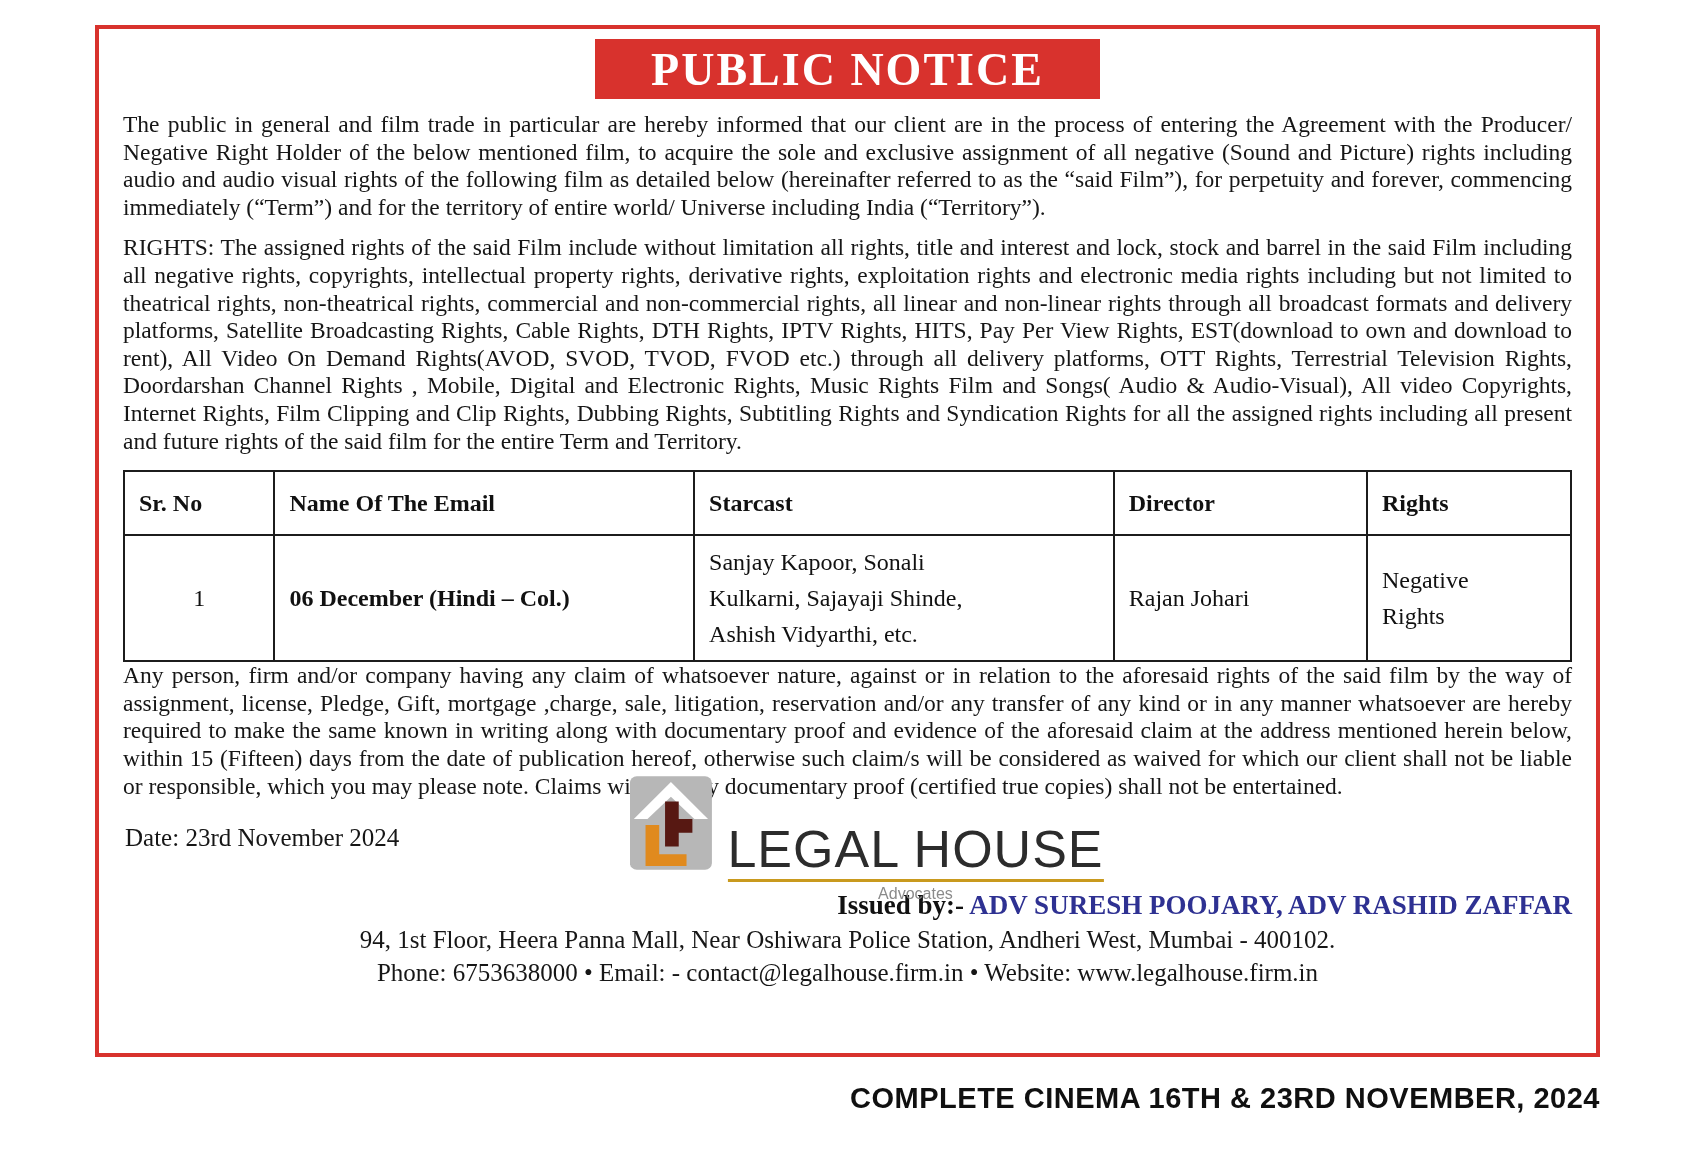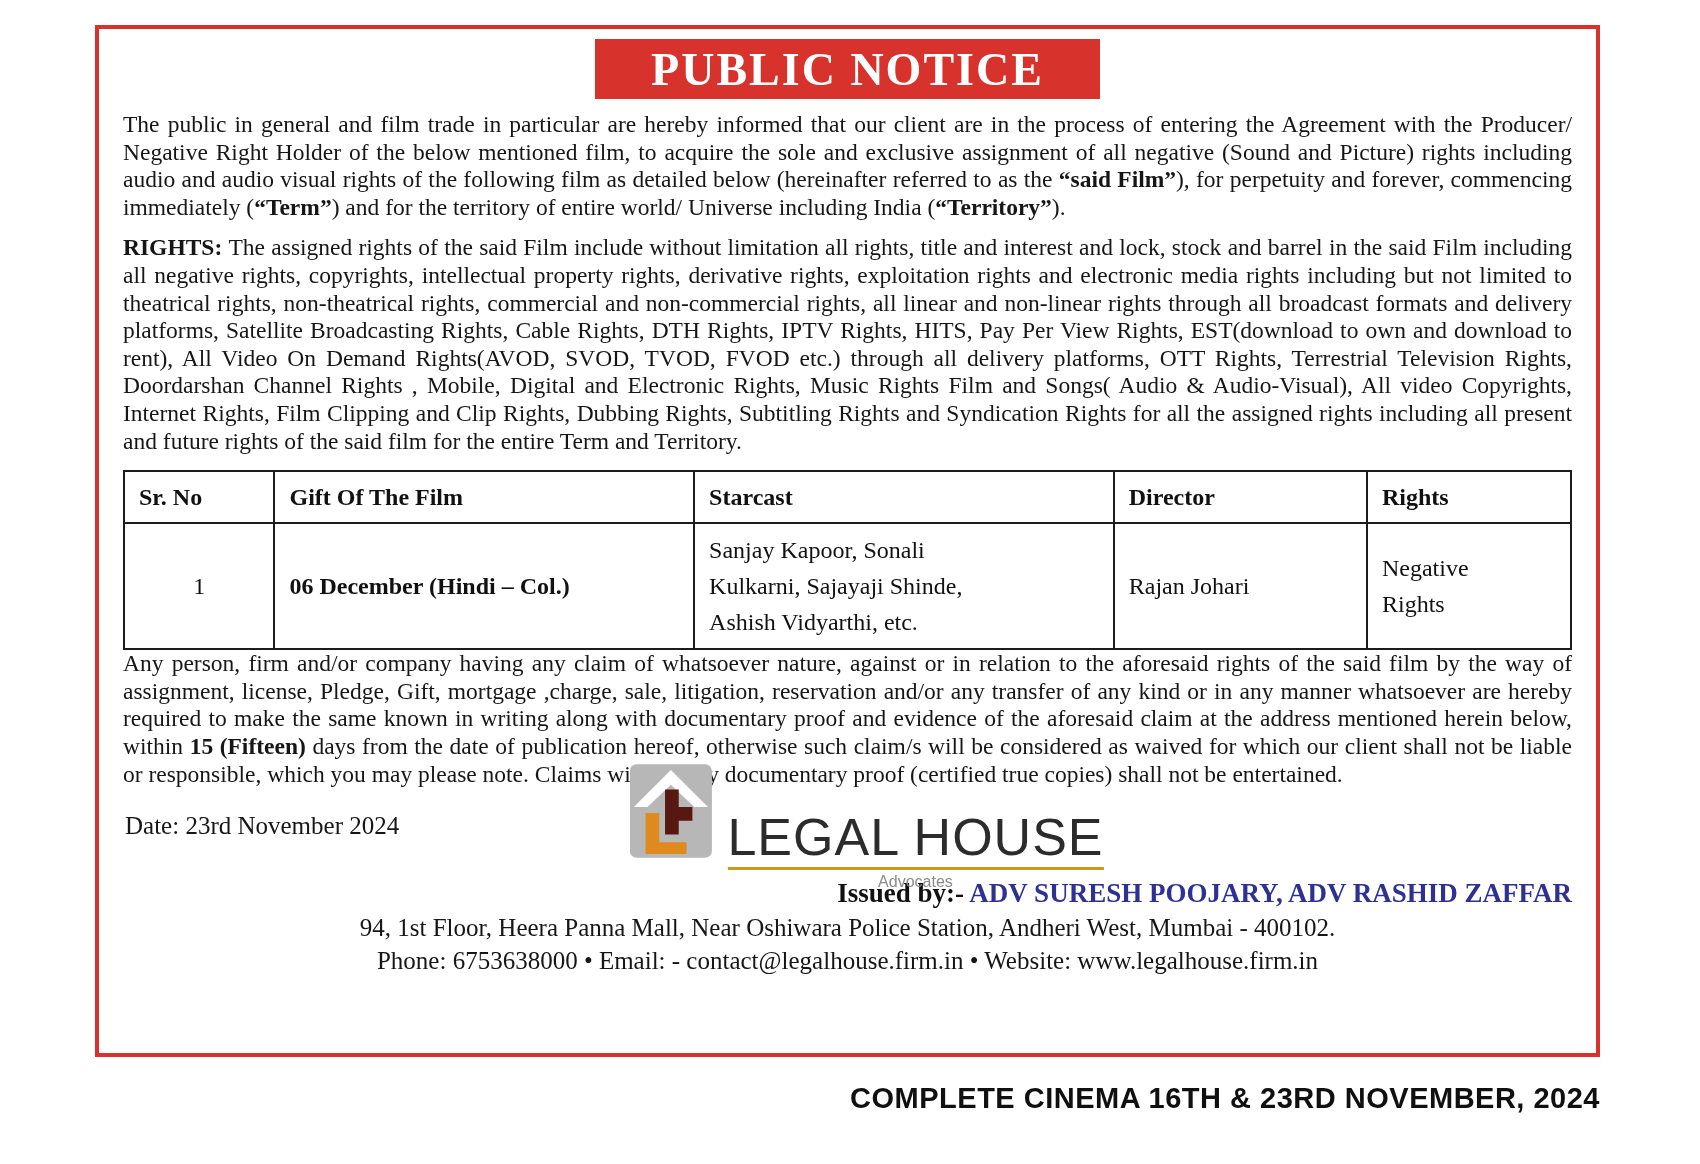--- a/index.html
+++ b/index.html
@@ -24,30 +24,30 @@
     width:505px;height:60px;margin:4px auto 12px auto;
     background:var(--notice-red);color:#fff;
     display:flex;align-items:center;justify-content:center;
     font-size:46px;font-weight:bold;letter-spacing:2px;
   }
   .para{
     margin:0;text-align:justify;
     font-size:23.5px;line-height:27.6px;color:#161616;
   }
   .para + .para{margin-top:13px;}
-  .b{font-weight:bold;}
+  .b{font-weight:normal;}
   table.film-table{
     width:100%;border-collapse:collapse;margin-top:15px;
     font-size:24px;color:#111;
   }
   table.film-table th, table.film-table td{
     border:2.5px solid #1c1c1c;padding:8px 14px;box-sizing:border-box;
   }
   table.film-table th{
-    text-align:left;font-weight:bold;height:52px;vertical-align:middle;
+    text-align:left;font-weight:bold;height:64px;vertical-align:middle;
   }
   table.film-table td{height:116px;vertical-align:middle;}
   td.c-sr{text-align:center;}
   td.c-film{font-weight:bold;}
   td.c-starcast, td.c-rights{white-space:pre-line;line-height:1.5;}
   .logo-area{position:relative;height:102px;margin-top:-24px;}
   .date-line{position:absolute;left:2px;top:48px;font-size:25px;color:#161616;}
   .logo{
     position:absolute;left:50%;top:0;transform:translateX(-46%);
     display:flex;align-items:flex-start;gap:16px;
@@ -89,21 +89,21 @@
       <colgroup>
         <col style="width:10.4%">
         <col style="width:29%">
         <col style="width:29%">
         <col style="width:17.5%">
         <col style="width:14.1%">
       </colgroup>
       <thead>
         <tr>
           <th>Sr. No</th>
-          <th>Gift Of The Film</th>
+          <th>Name Of The Email</th>
           <th>Starcast</th>
           <th>Director</th>
           <th>Rights</th>
         </tr>
       </thead>
       <tbody>
         <tr>
           <td class="c-sr">1</td>
           <td class="c-film">06 December (Hindi – Col.)</td>
           <td class="c-starcast">Sanjay Kapoor, Sonali

